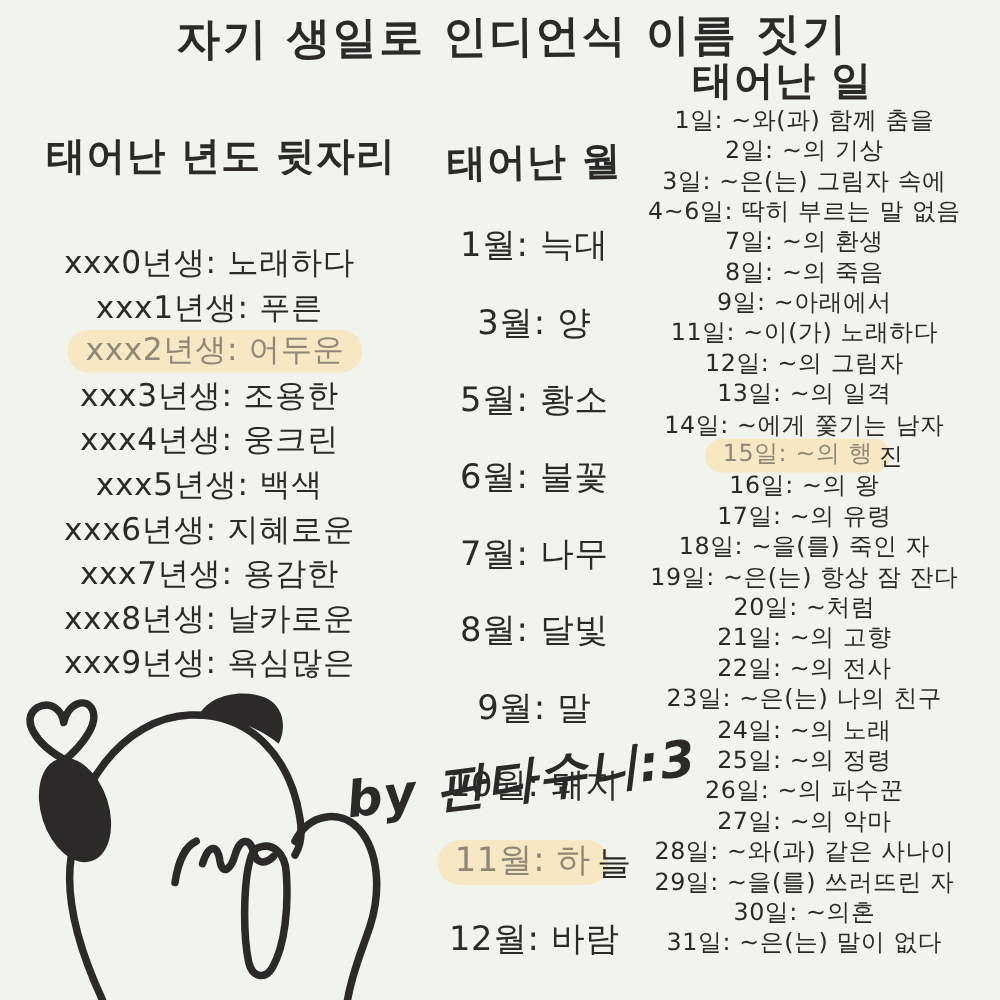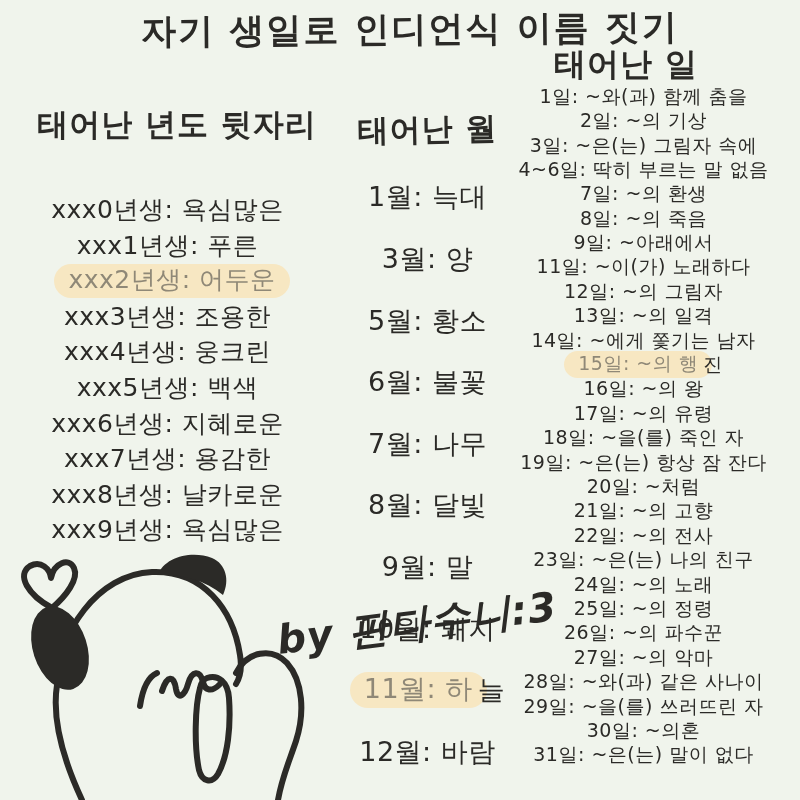--- a/index.html
+++ b/index.html
@@ -68,21 +68,21 @@
 
 <div class="abs page-title">자기 생일로 인디언식 이름 짓기</div>
 
 <div class="abs col-header" id="year-header">태어난 년도 뒷자리</div>
 <div class="abs col-header" id="month-header">태어난 월</div>
 <div class="abs col-header" id="day-header">태어난 일</div>
 
 <div class="abs rows" id="year-rows">
 
     <div class="row">
-      <span class="mark">xxx0년생: 욕심많은</span>
+      <span class="mark">xxx0년생: 노래하다</span>
       <span class="tail"></span>
     </div>
 
     <div class="row">
       <span class="mark">xxx1년생: 푸른</span>
       <span class="tail"></span>
     </div>
 
     <div class="row">
       <span class="mark hl">xxx2년생: 어두운</span>

